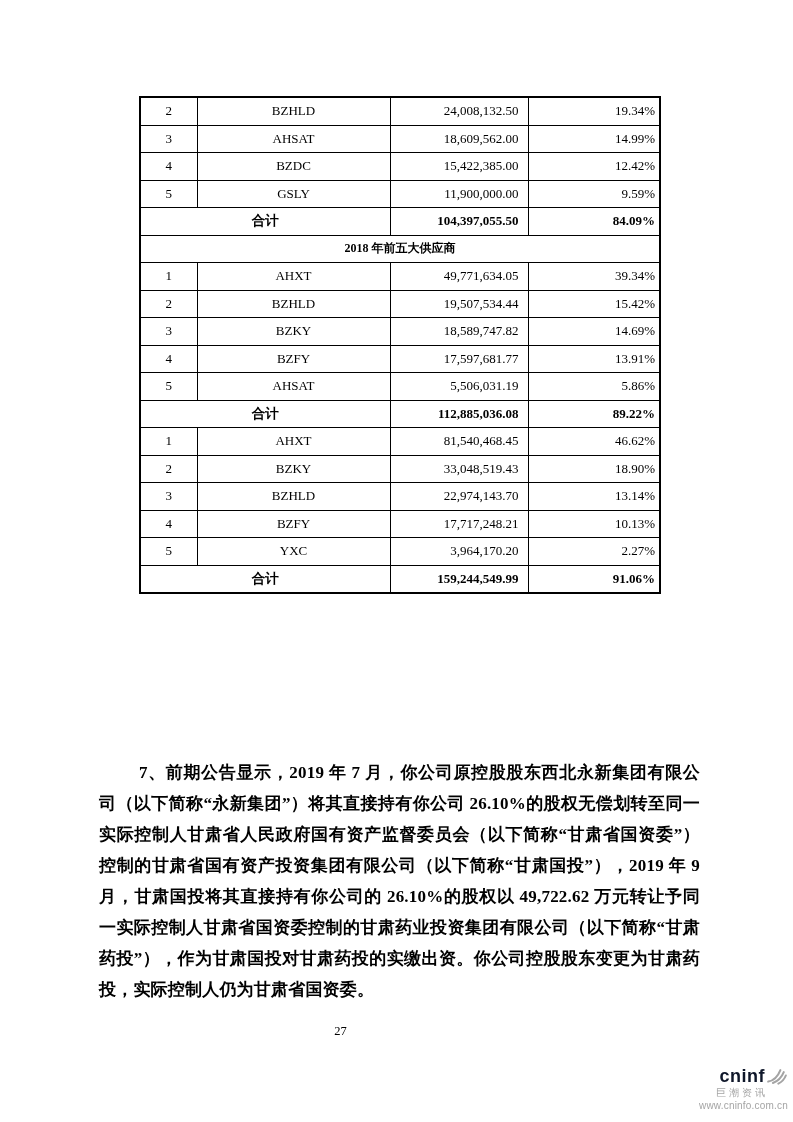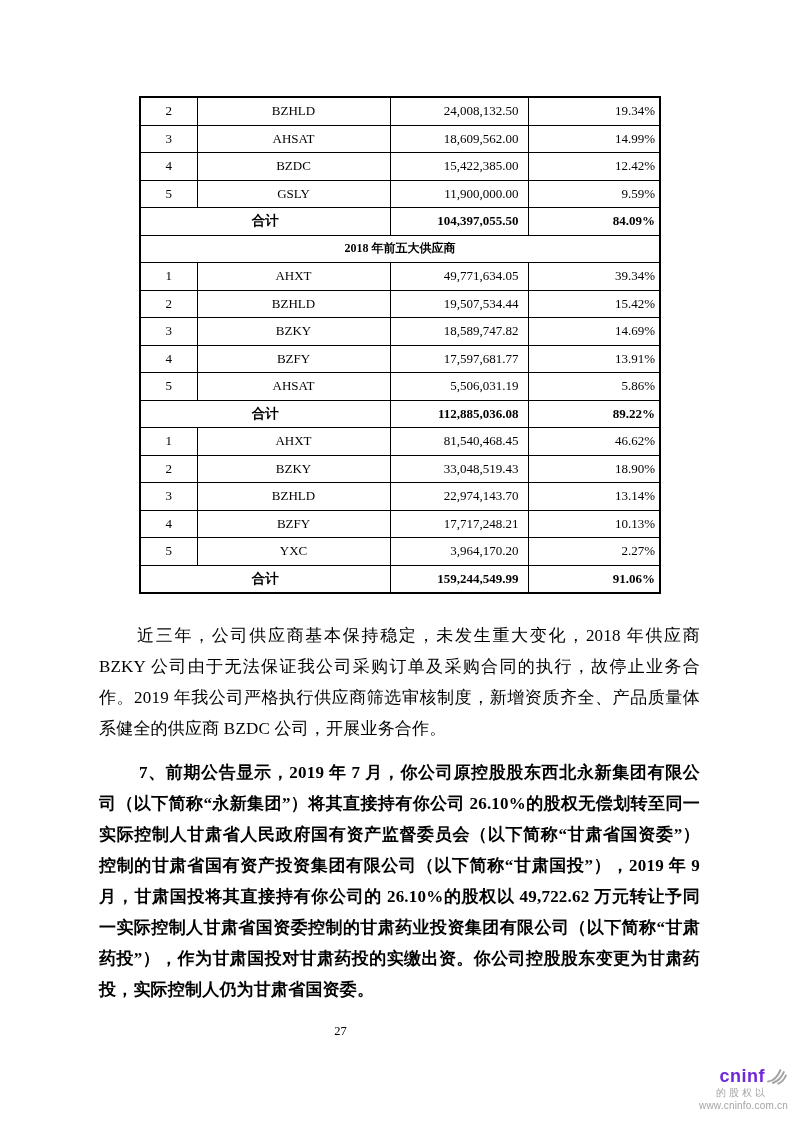--- a/index.html
+++ b/index.html
@@ -55,21 +55,21 @@
     position:absolute;right:5px;top:1066px;width:110px;
     color:#a4a4a4;
     font-family:"Liberation Sans","DejaVu Sans",sans-serif;
     line-height:1;
     text-align:right;
   }
   .logo-brand-row{
     display:flex;align-items:center;justify-content:flex-end;gap:1px;
   }
   .logo-brand{
-    font-size:18px;font-weight:bold;letter-spacing:0.5px;color:#6d28d9;
+    font-size:18px;font-weight:bold;letter-spacing:0.5px;color:#0f172a;
   }
   .logo-cn{
     font-size:10px;letter-spacing:3px;margin-top:3px;padding-right:20px;
   }
   .logo-url{
     font-size:10px;letter-spacing:0.2px;margin-top:3px;
   }
 </style>
 </head>
 <body>
@@ -185,33 +185,32 @@
         <td class="p">2.27%</td>
       </tr>
       <tr class="row-total">
         <td class="t" colspan="2">合计</td>
         <td class="a">159,244,549.99</td>
         <td class="p">91.06%</td>
       </tr>
     </tbody>
   </table>
 
-  <p id="para1" class="para">近三年，公司供应商基本保持稳定，未发生重大变化，2018 年供应商 BZKY 公司由于无法保证我公司采购订单及采购合同的执行，故停止业务合作。2019 年我公司严格执行供应商筛选审核制度，新增资质齐全、产品质量体系健全的供应商 BZDC 公司，开展业务合作。</p>
   <p id="para2" class="para">7、前期公告显示，2019 年 7 月，你公司原控股股东西北永新集团有限公司（以下简称“永新集团”）将其直接持有你公司 26.10%的股权无偿划转至同一实际控制人甘肃省人民政府国有资产监督委员会（以下简称“甘肃省国资委”）控制的甘肃省国有资产投资集团有限公司（以下简称“甘肃国投”），2019 年 9 月，甘肃国投将其直接持有你公司的 26.10%的股权以 49,722.62 万元转让予同一实际控制人甘肃省国资委控制的甘肃药业投资集团有限公司（以下简称“甘肃药投”），作为甘肃国投对甘肃药投的实缴出资。你公司控股股东变更为甘肃药投，实际控制人仍为甘肃省国资委。</p>
 
   <div class="page-number">27</div>
 
   <div class="logo">
     <div class="logo-brand-row">
       <span class="logo-brand">cninf</span>
       <svg width="22" height="19" viewBox="0 0 32 28">
         <g fill="none" stroke="#a4a4a4" stroke-width="3" stroke-linecap="round">
           <path d="M3 23 Q15 21 21 6"></path>
           <path d="M10 25 Q21 21 26 9"></path>
           <path d="M18 26 Q26 22 29 14"></path>
         </g>
       </svg>
     </div>
-    <div class="logo-cn">的股权以</div>
+    <div class="logo-cn">巨潮资讯</div>
     <div class="logo-url">www.cninfo.com.cn</div>
   </div>
 
 </div>
 
 </body></html>

